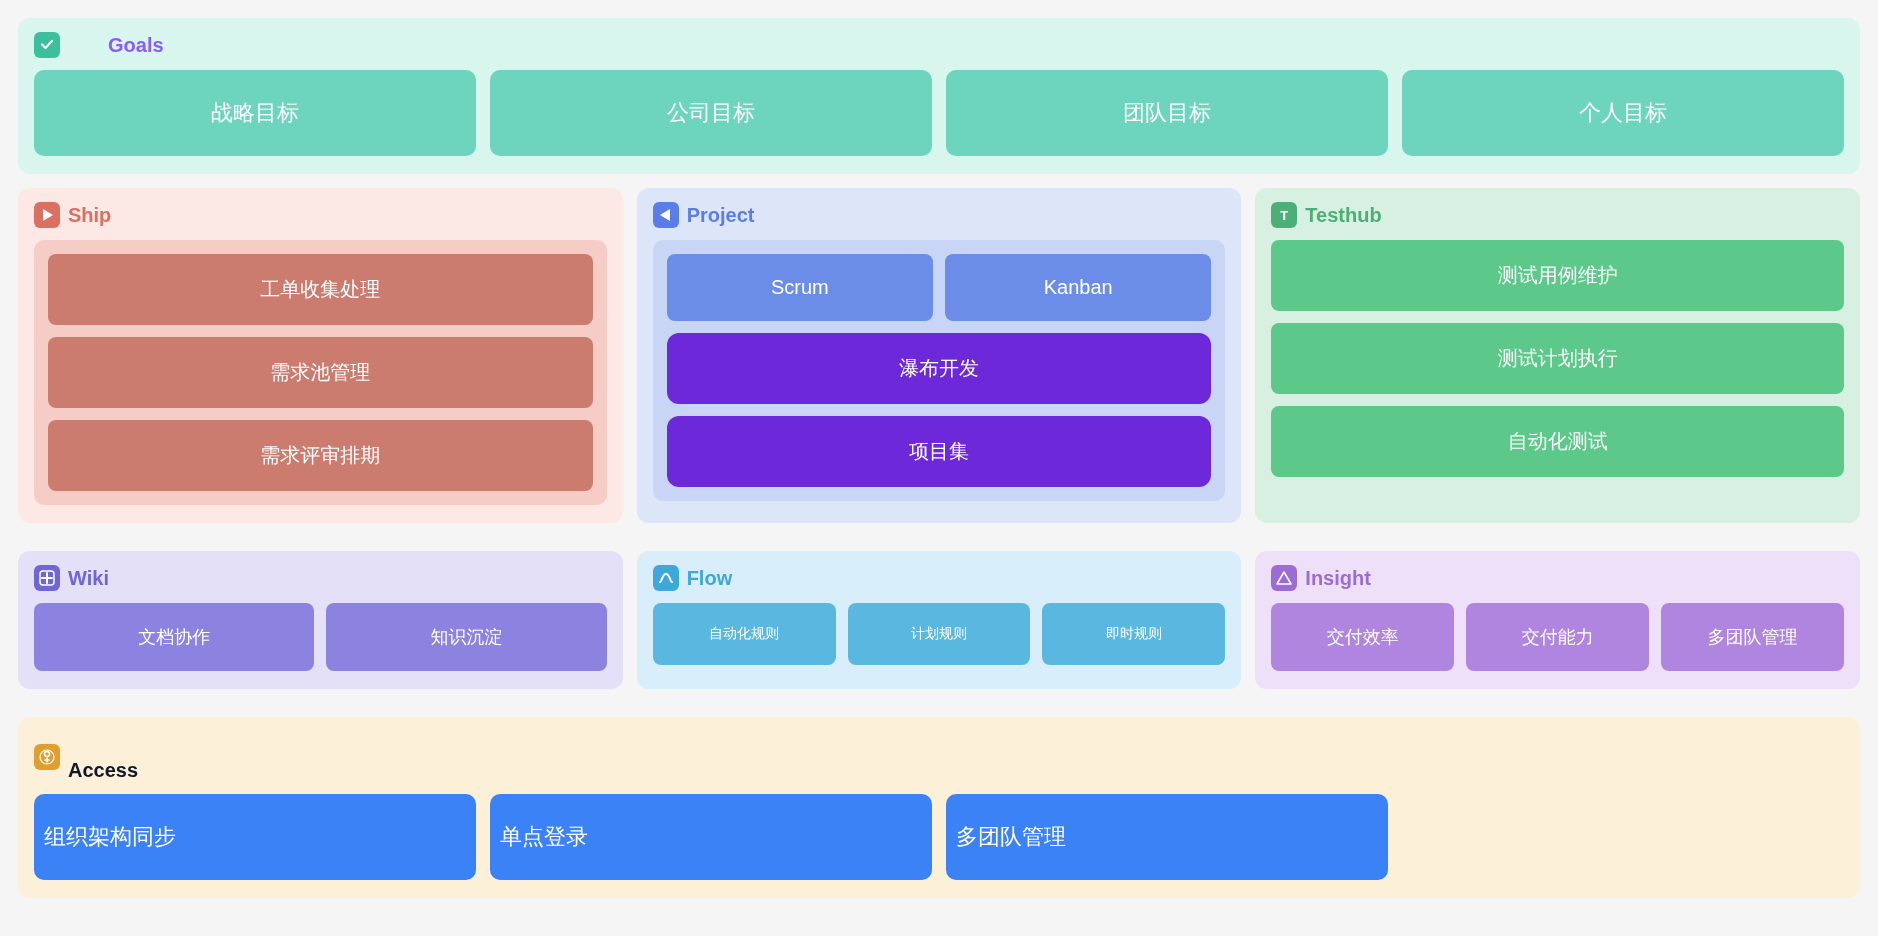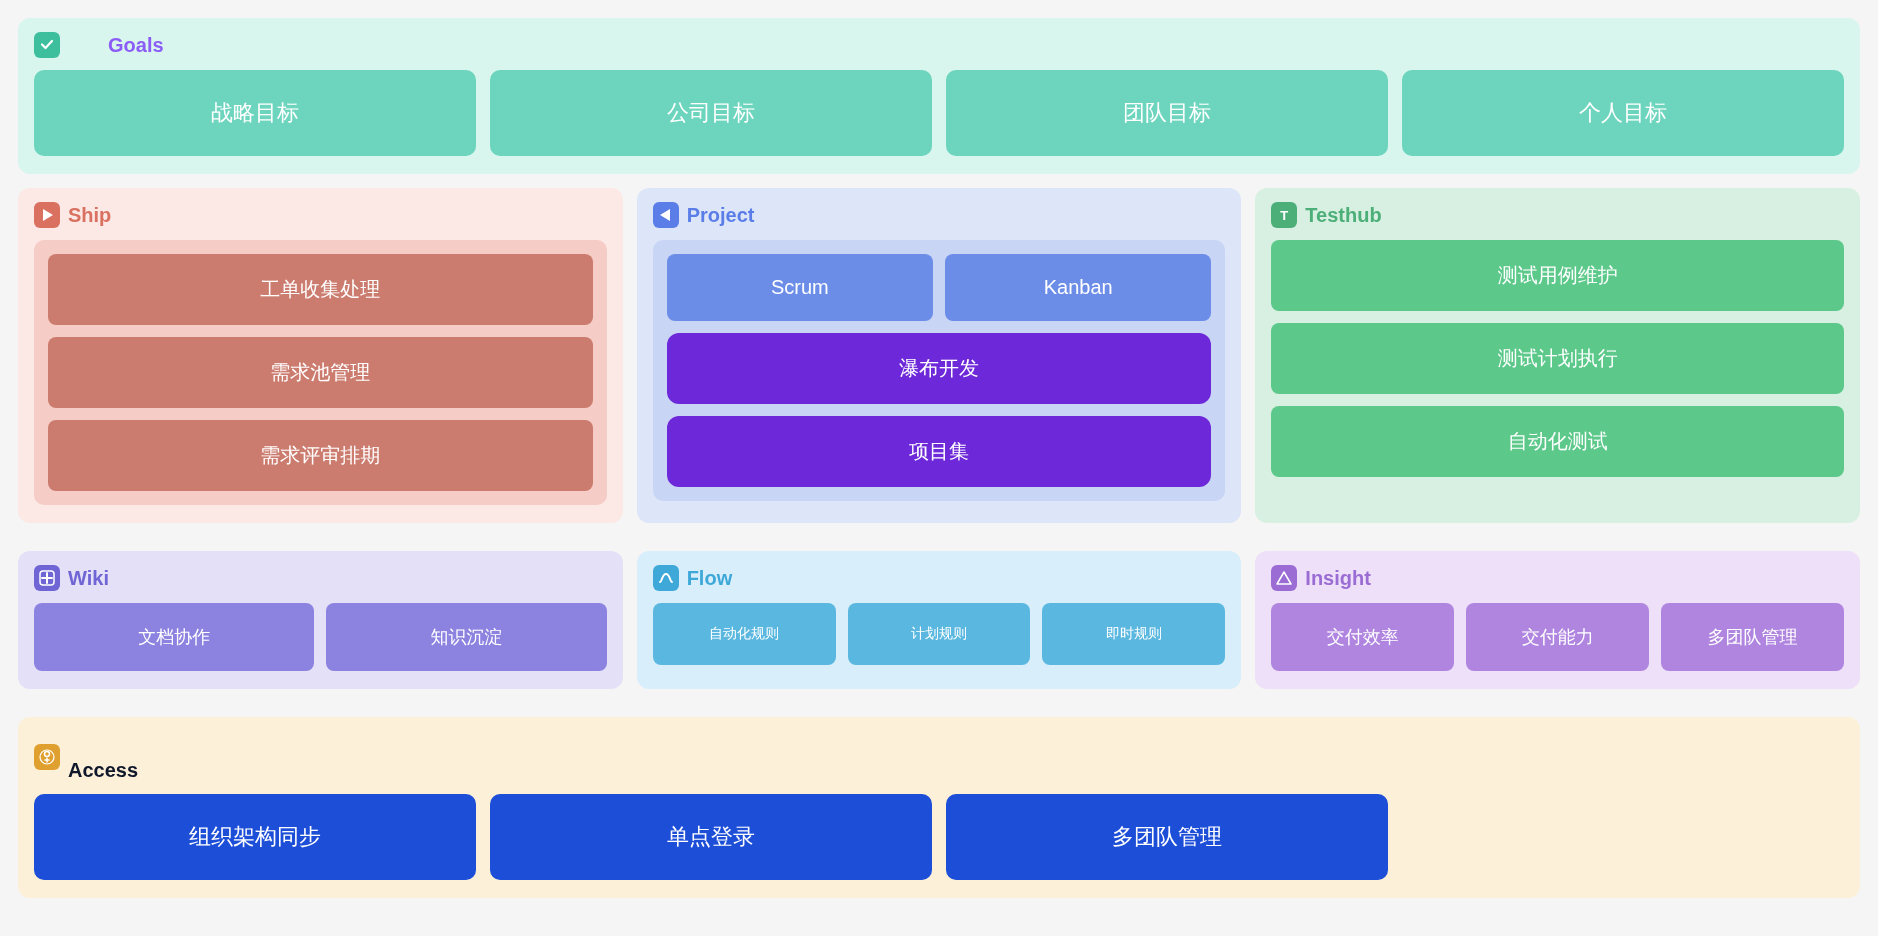--- a/index.html
+++ b/index.html
@@ -255,24 +255,24 @@
     .access-section .section-title { color: #0f172a; margin-top: 28px; }
     .access-section .section-icon { background: #e0a030; }
 
     .access-grid {
       display: grid;
       grid-template-columns: repeat(4, 1fr);
       gap: 14px;
     }
 
     .access-card {
-      background: #1d4ed8;
+      background: #3b82f6;
       border-radius: 10px;
-      padding: 28px 20px;
-      text-align: center;
+      padding: 28px 10px;
+      text-align: left;
       font-size: 22px;
       color: white;
       font-weight: 500;
       cursor: pointer;
     }
 
     
     .icon-goals { background: #3dbf9e; }
     .icon-ship { background: #d97060; }
     .icon-project { background: #5b7de8; }

